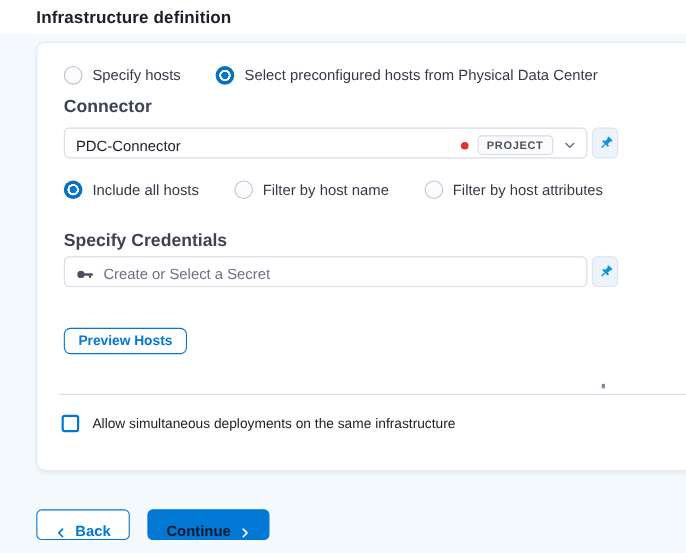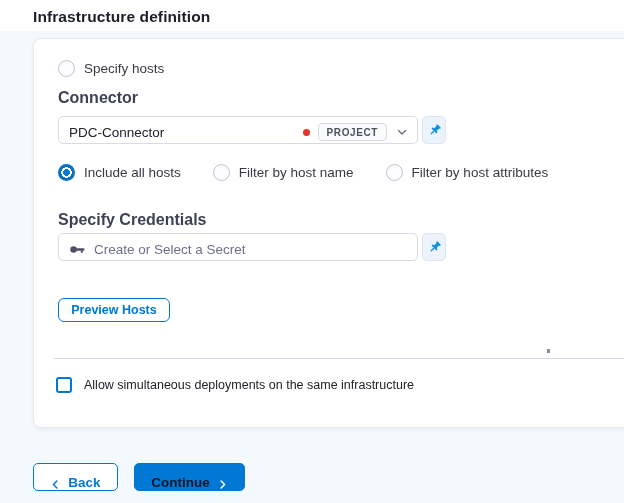--- a/index.html
+++ b/index.html
@@ -41,21 +41,21 @@
     font-size: 16px; font-weight: 600; color: #3f4254;
   }
   .connector-label { top: 50px; }
   .credentials-label { top: 172px; }
 
   
   .input-group { position: absolute; left: 24px; display: flex; gap: 4px; }
   .connector-group { top: 77px; }
   .credentials-group { top: 194px; }
   .text-input {
-    width: 360px; height: 28px; background: #fff;
+    width: 476px; height: 28px; background: #fff;
     border: 1px solid #d9dae5; border-radius: 5px;
     display: flex; align-items: center; padding: 4px 8px 0 10px; cursor: pointer;
   }
   .input-value { flex: 1; font-size: 13.5px; color: #22222a; }
   .input-placeholder { flex: 1; font-size: 13.5px; color: #6e7087; }
   .status-dot { width: 7px; height: 7px; border-radius: 50%; background: #e4342a; margin-right: 8px; flex: 0 0 auto; }
   .scope-badge {
     font-size: 10px; font-weight: 600; letter-spacing: .6px; color: #4f5162;
     background: #fafbfc; border: 1px solid #d9dae5; border-radius: 4px;
     padding: 2.5px 8px; margin-right: 8px; flex: 0 0 auto;
@@ -110,20 +110,24 @@
 
   <div class="top-band"></div>
   <h1 class="page-title">Infrastructure definition</h1>
 
   <div class="card">
 
     <div class="radio-row row-host-source">
       <label class="radio-option">
         <span class="radio off"></span>
         <span class="radio-label">Specify hosts</span>
+      </label>
+      <label class="radio-option">
+        <span class="radio on"></span>
+        <span class="radio-label">Select preconfigured hosts from Physical Data Center</span>
       </label>
     </div>
 
     <div class="field-label connector-label">Connector</div>
     <div class="input-group connector-group">
       <div class="text-input">
         <span class="input-value">PDC-Connector</span>
         <span class="status-dot"></span>
         <span class="scope-badge">PROJECT</span>
         <span class="chevron-down">

